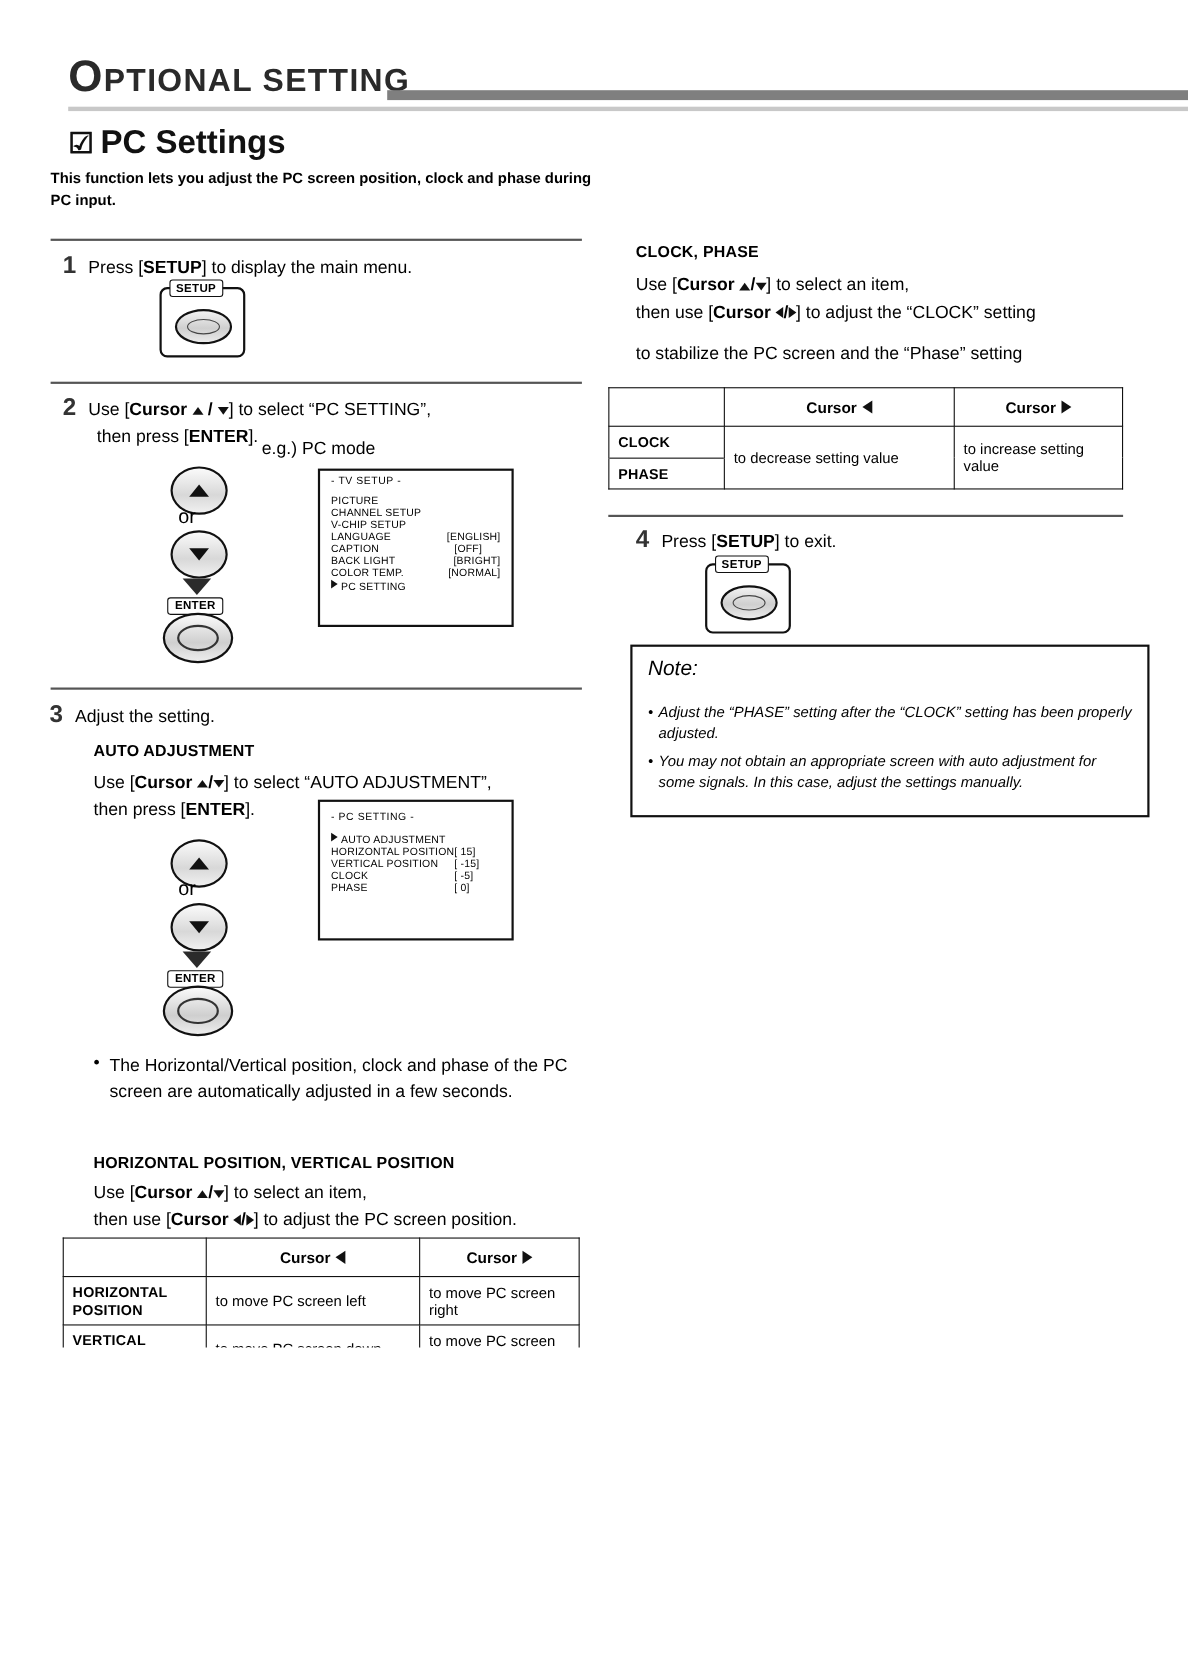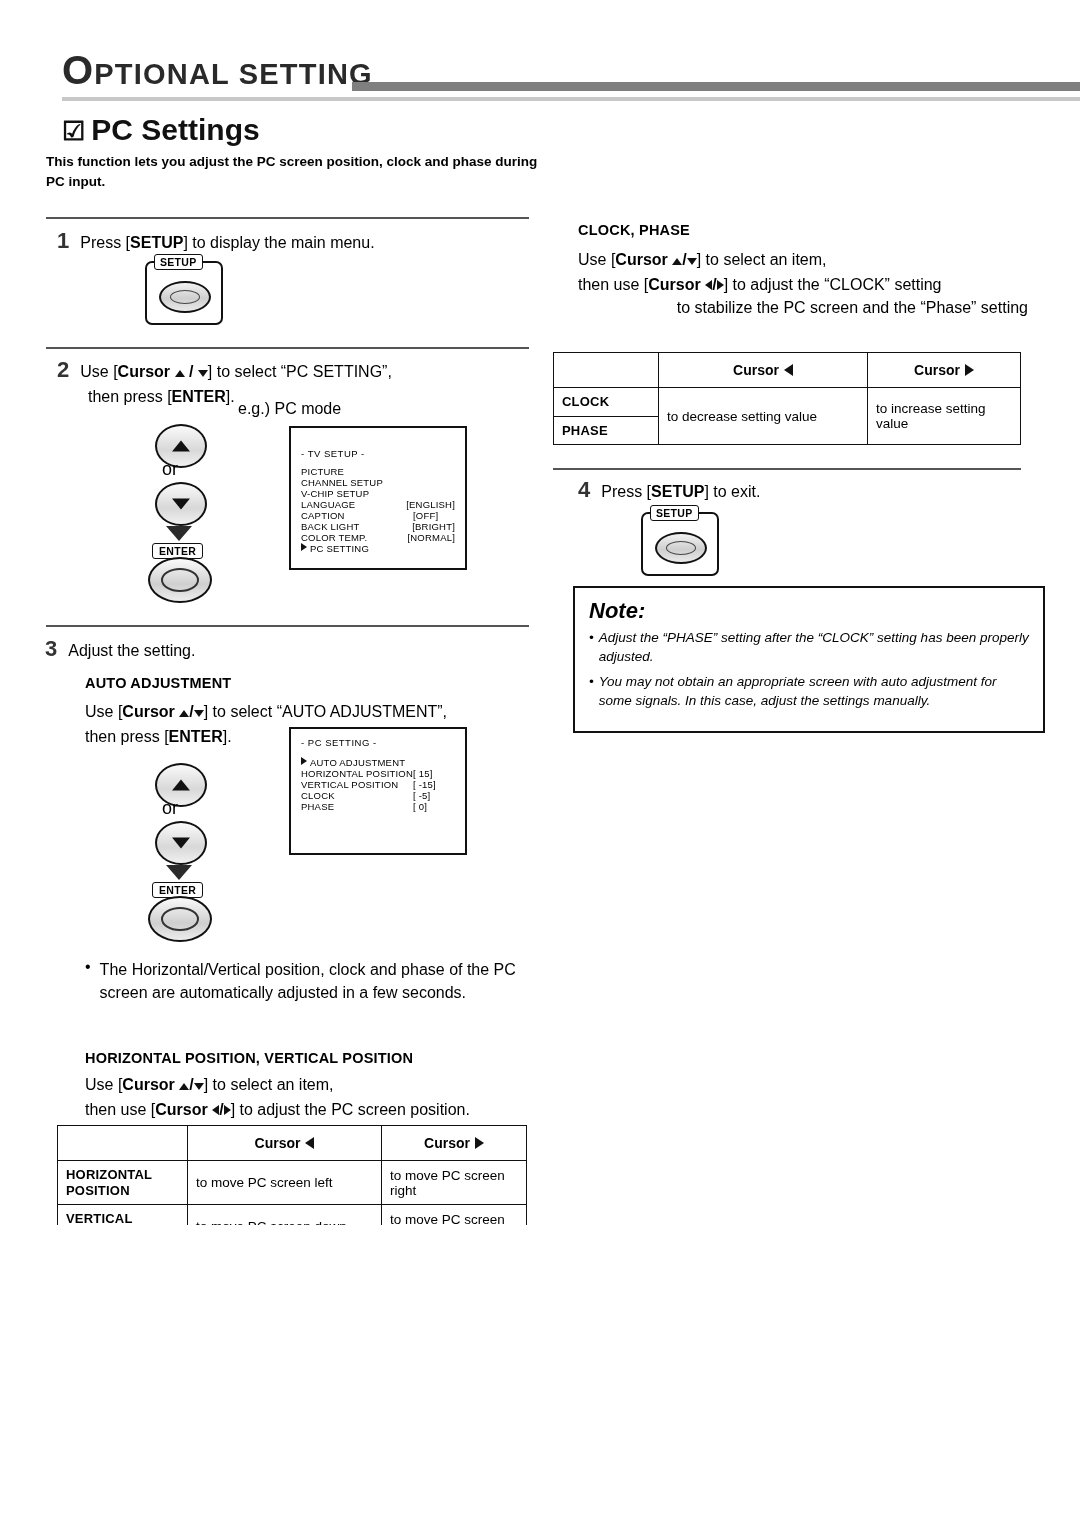--- a/index.html
+++ b/index.html
@@ -255,24 +255,24 @@
     margin-left: 5px;
     vertical-align: -1px;
   }
 
   
   .notebox {
     border: 2px solid #111;
     padding: 10px 14px 14px 14px;
   }
   .note-title {
-    font-size: 22px;
-    font-weight: bold;
+    font-size: 19px;
+    font-weight: normal;
     font-style: italic;
-    margin-bottom: 4px;
+    margin-bottom: 18px;
   }
   .note-item {
     font-size: 13.5px;
     font-style: italic;
     line-height: 1.42;
     display: flex;
     margin-bottom: 6px;
   }
   .note-item .bul { margin-right: 5px; }
 
@@ -363,21 +363,21 @@
   </div>
   <div style="position:absolute;left:162px;top:459px;font-size:18px;" class="or-txt">or</div>
   <div style="position:absolute;left:155px;top:482px;" class="key-round">
     <div class="tri tri-down"></div>
   </div>
   <div style="position:absolute;left:166px;top:526px;" class="tri-plain"></div>
   <div style="position:absolute;left:152px;top:543px;" class="enter-lbl">ENTER</div>
   <div style="position:absolute;left:148px;top:557px;" class="key-enter"></div>
 
   <div class="osd" style="position:absolute;left:289px;top:426px;width:174px;height:140px;">
-    <div style="padding:20px 10px 0 10px;">
+    <div style="padding:4px 10px 0 10px;">
       <div class="osd-title">- TV SETUP -</div>
       <div style="height:7px"></div>
       <div class="osd-row">
           <span class="nm">PICTURE</span>
           <span class="vl"></span>
         </div>
       <div class="osd-row">
           <span class="nm">CHANNEL SETUP</span>
           <span class="vl"></span>
         </div>
@@ -496,21 +496,21 @@
         </tr>
       </tbody>
     </table>
   </div>
 
   <div style="position:absolute;left:578px;top:222px;" class="subhead">CLOCK, PHASE</div>
 
   <div style="position:absolute;left:578px;top:248px;width:450px;">
     <div class="step"><span>Use [</span><span class="b">Cursor</span><span class="b"> <span class="inl-tri-up"></span>/<span class="inl-tri-dn"></span></span><span>] to select an item,</span></div>
     <div class="step" style="margin-top:2px;"><span>then use [</span><span class="b">Cursor</span><span class="b"> <span class="inl-tri-l"></span>/<span class="inl-tri-r"></span></span><span>] to adjust the “CLOCK” setting</span></div>
-    <div class="step" style="margin-top:0;text-align:right;">to stabilize the PC screen and the “Phase” setting</div>
+    <div class="step" style="margin-top:14px;">to stabilize the PC screen and the “Phase” setting</div>
   </div>
 
   <div style="position:absolute;left:553px;top:352px;width:468px;">
     <table class="t">
       <thead>
         <tr>
           <th style="width:88px;"></th>
           <th style="width:192px;"><span>Cursor</span><span class="cur-arrow-l"></span></th>
           <th><span>Cursor</span><span class="cur-arrow-r"></span></th>
         </tr>

